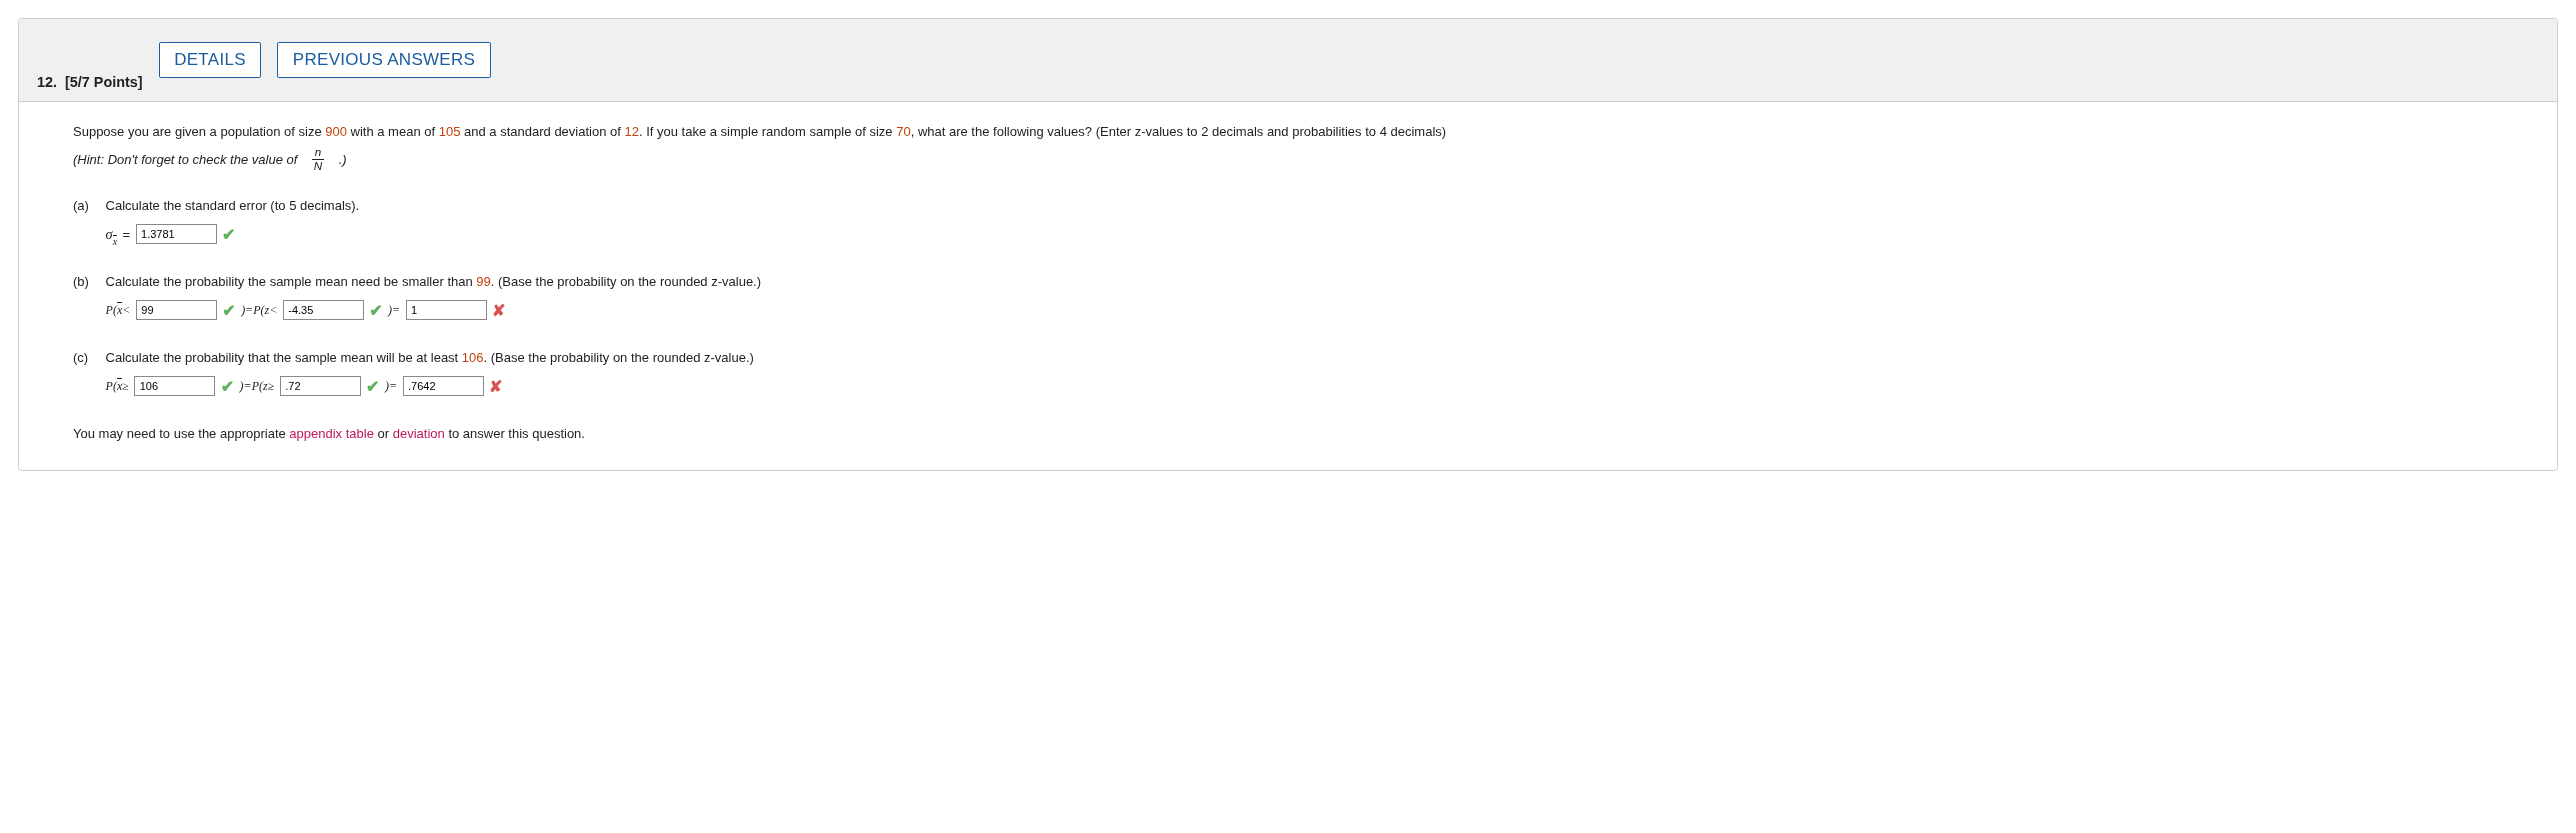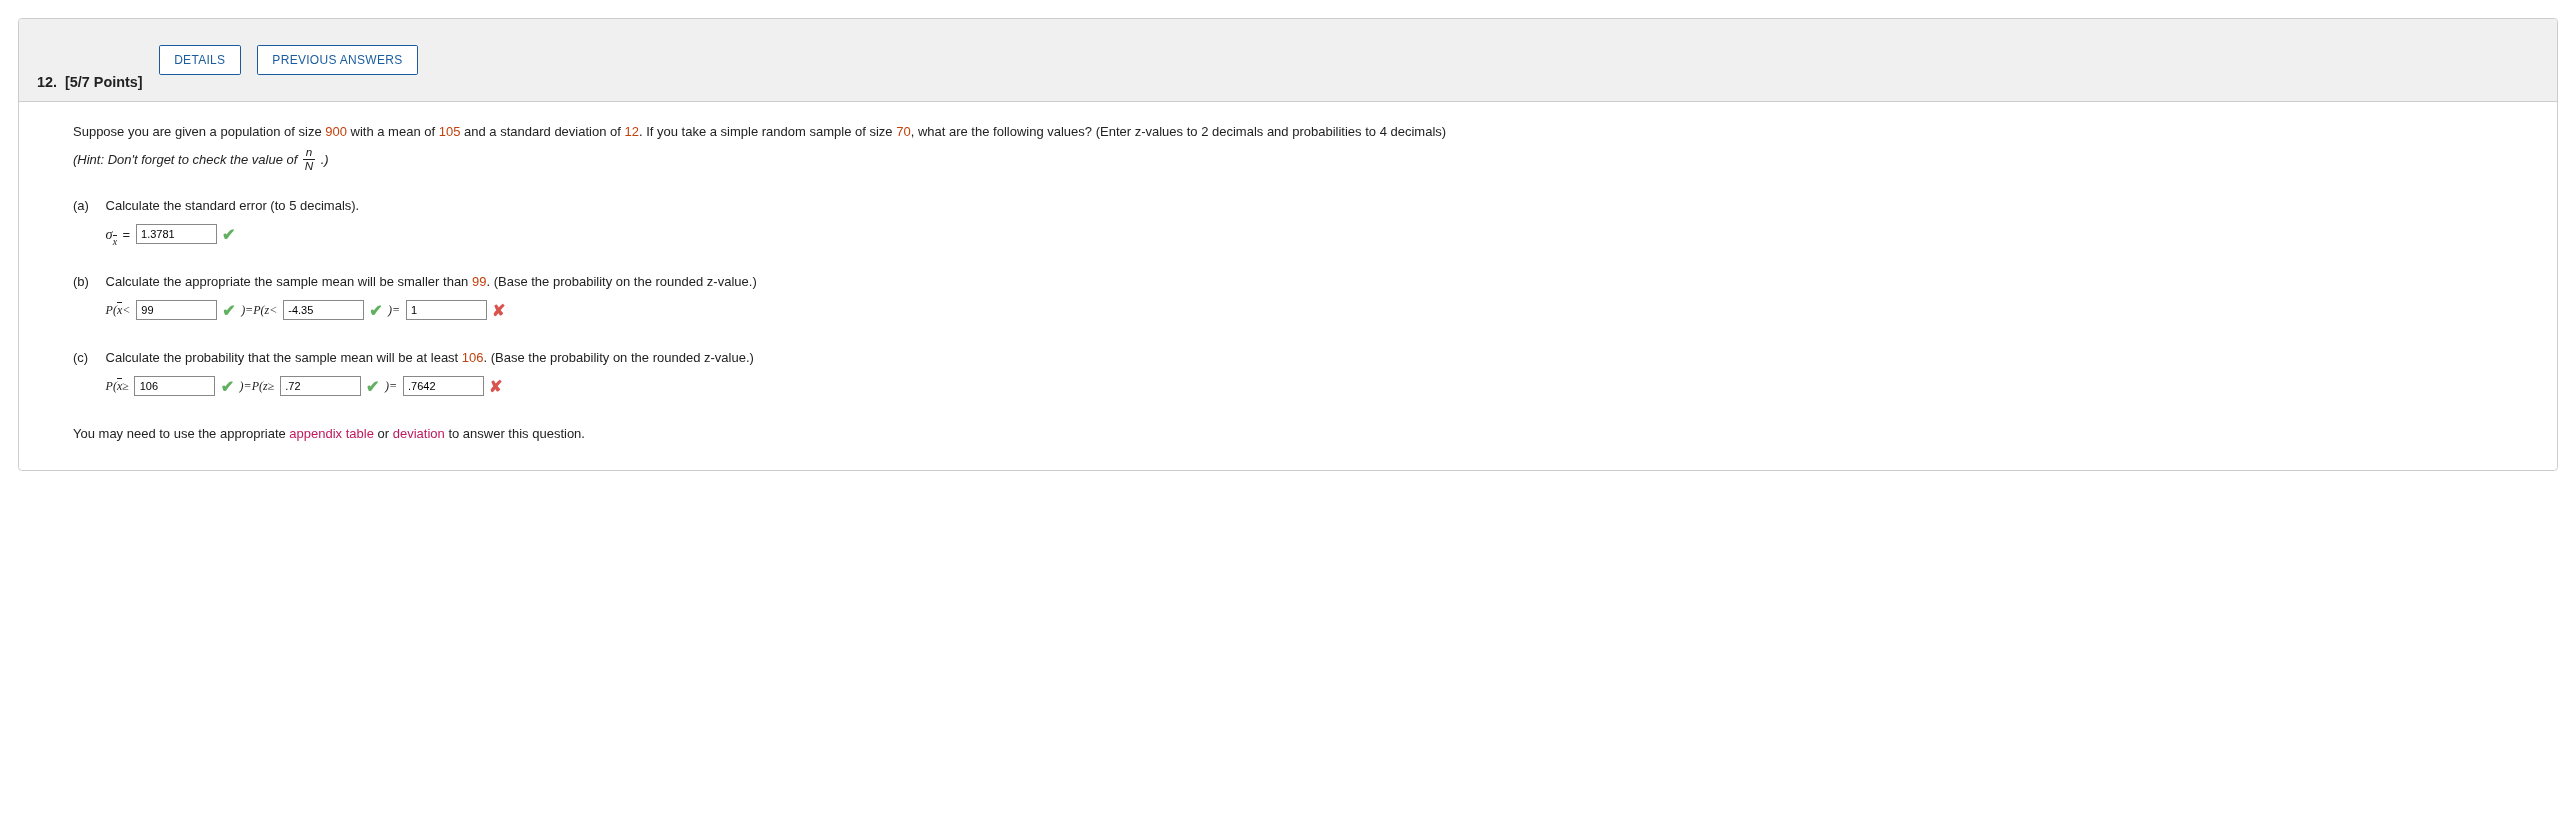--- a/index.html
+++ b/index.html
@@ -41,41 +41,41 @@
       font-weight: bold;
       font-size: 14.4px;
       color: #222;
       margin-top: 44px;
     }
     .header-button {
       border: 1.8px solid #1a5c9e;
       background: #fff;
       color: #1a5c9e;
       padding: 7.2px 14.4px;
-      font-size: 12px;
+      font-size: 17px;
       font-weight: normal;
       font-family: Verdana, Geneva, sans-serif;
       border-radius: 1.8px;
       cursor: pointer;
       letter-spacing: 0.3px;
     }
     .question-body {
       padding: 20px 54px 27px 54px;
       font-size: 13px;
       line-height: 1.5;
     }
     .intro-text {
       margin-bottom: 5.4px;
     }
     .hint-text {
       font-style: italic;
       margin-bottom: 23.5px;
       display: flex;
       align-items: center;
-      gap: 3px;
+      gap: 12px;
     }
     .frac {
       display: inline-flex;
       flex-direction: column;
       align-items: center;
       font-style: italic;
       font-size: 11.7px;
       line-height: 1.05;
       margin: 0 1.8px;
       vertical-align: middle;
@@ -209,21 +209,21 @@
           </div>
         </div>
       </div>
     </div>
 
     <div class="part">
       <div class="part-flex">
         <div class="part-label">(b)</div>
         <div class="part-content">
           <div class="part-question">
-            <span>Calculate the appropriate the sample mean will be smaller than </span><span class="red-text">99</span><span>. (Base the probability on the rounded z-value.)</span>
+            <span>Calculate the probability the sample mean need be smaller than </span><span class="red-text">99</span><span>. (Base the probability on the rounded z-value.)</span>
           </div>
           <div class="answer-row">
             <span class="px-label"><span>P</span>(<span class="xbar">x</span><span>&lt;</span></span>
             <input type="text" value="99" style="">
             <span class="check-icon">✔</span>
             <span class="px-label"><span>)=</span><span>P</span>(<span>z</span><span>&lt;</span></span>
             <input type="text" value="-4.35" style="">
             <span class="check-icon">✔</span>
             <span class="px-label">)=</span>
             <input type="text" value="1" style="">

